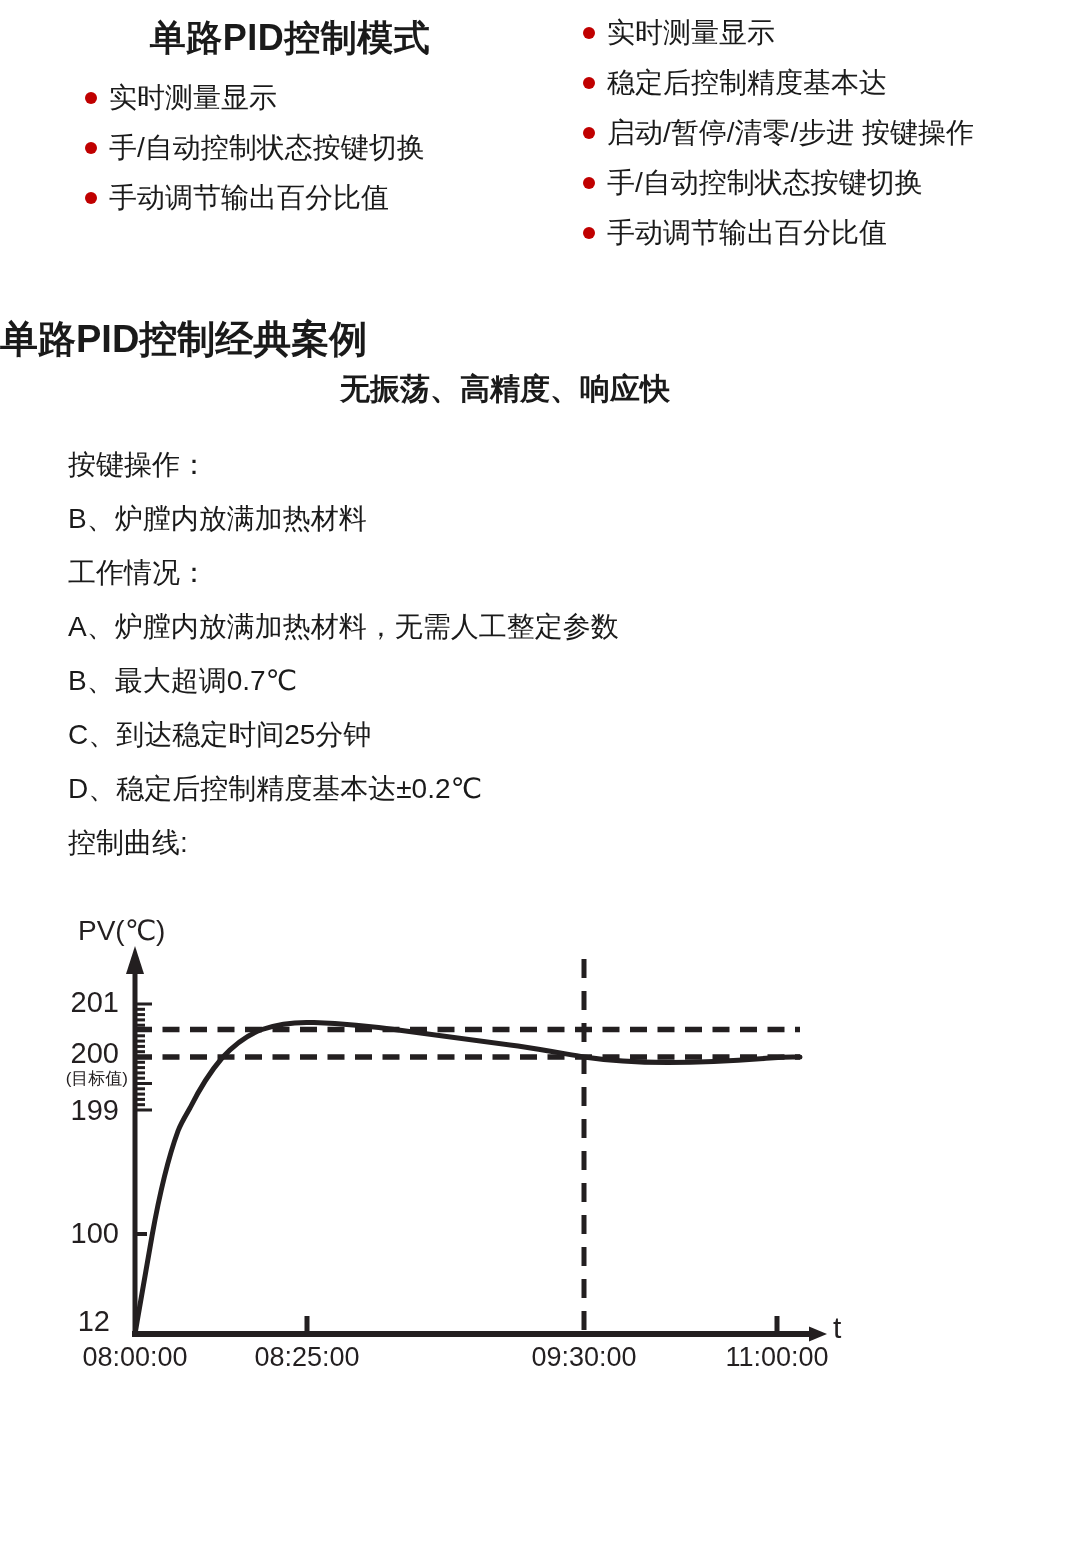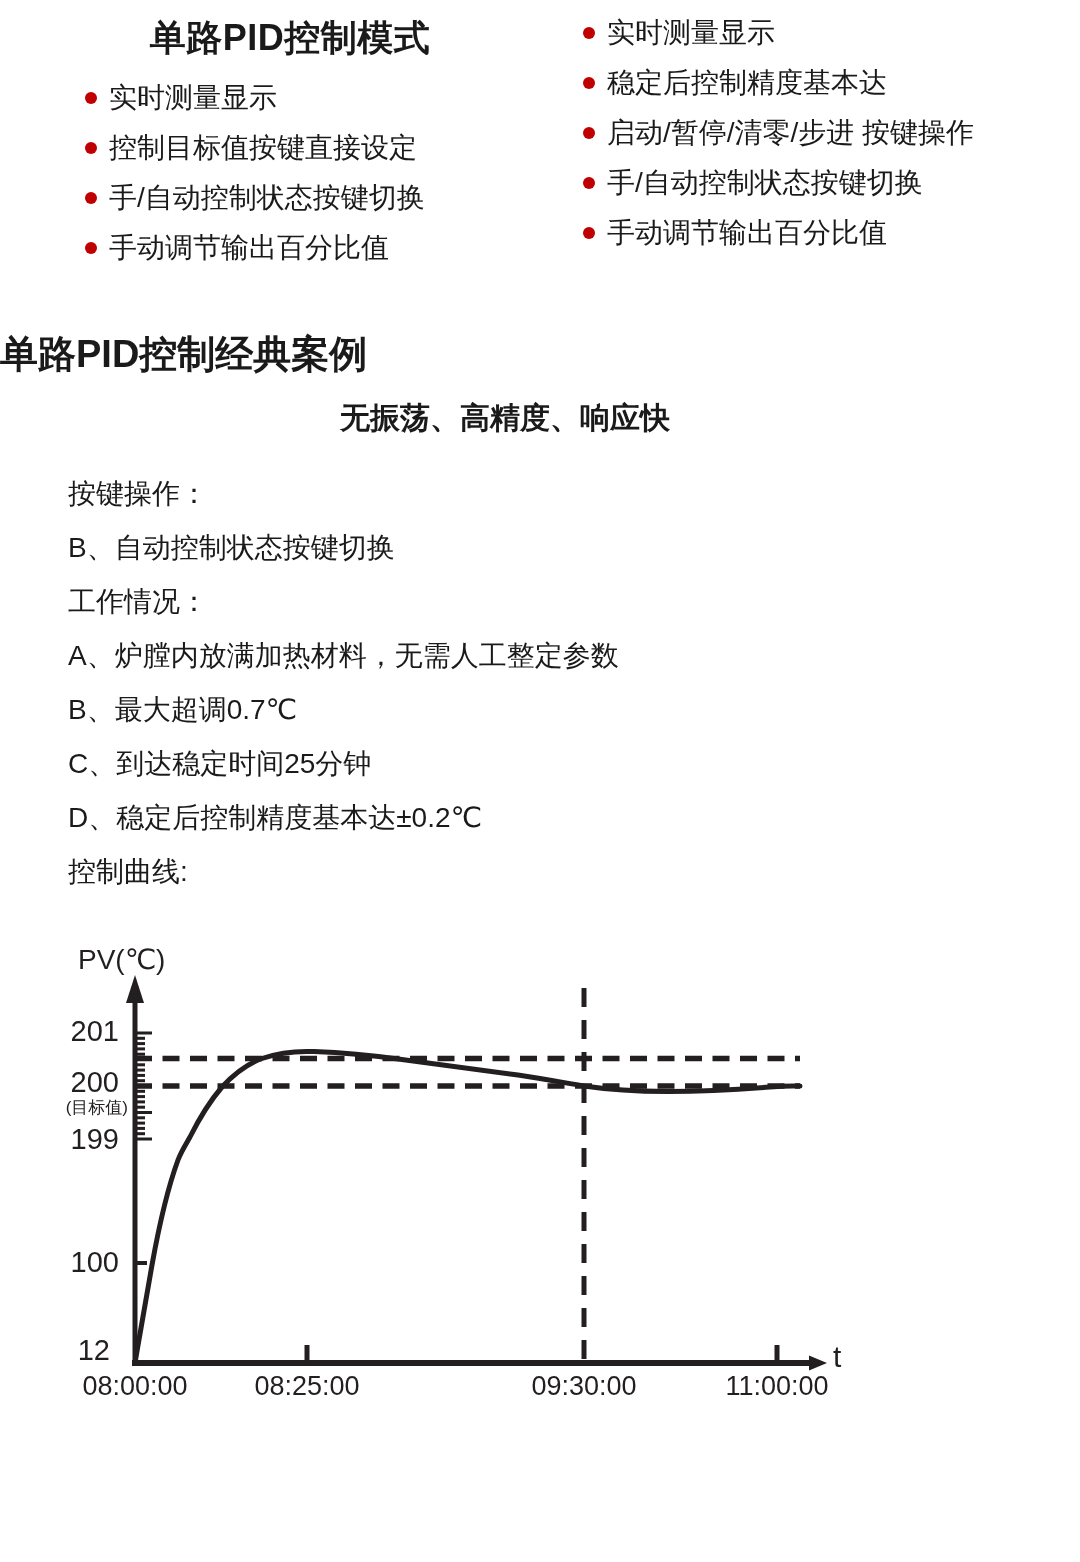--- a/index.html
+++ b/index.html
@@ -30,21 +30,21 @@
     background: #c00000; flex: 0 0 12px; margin-right: 12px;
   }
   .case-title {
     width: 1010px; text-align: left;
     font-size: 38px; font-weight: bold;
     margin-top: 56px;
   }
   .case-subtitle {
     width: 1010px; text-align: center;
     font-size: 30px; font-weight: bold;
-    margin-top: 18px;
+    margin-top: 4px;
   }
   .body-text { margin: 28px 0 0 68px; }
   .body-text p {
     height: 54px; display: flex; align-items: center;
     font-size: 28px;
   }
   .chart-wrap { margin-top: 34px; }
   svg text {
     font-family: "Liberation Sans", "DejaVu Sans", sans-serif;
     fill: #231f20;
@@ -53,24 +53,20 @@
 </head>
 <body>
 
 <div class="columns">
   <div class="col col-left">
     <div class="col-title">单路PID控制模式</div>
     <ul class="features">
       <li>
           <span class="bullet"></span>
           <span>实时测量显示</span>
-        </li>
-      <li>
-          <span class="bullet"></span>
-          <span>控制目标值按键直接设定</span>
         </li>
       <li>
           <span class="bullet"></span>
           <span>手/自动控制状态按键切换</span>
         </li>
       <li>
           <span class="bullet"></span>
           <span>手动调节输出百分比值</span>
         </li>
     </ul>
@@ -99,21 +95,21 @@
         </li>
     </ul>
   </div>
 </div>
 
 <div class="case-title">单路PID控制经典案例</div>
 <div class="case-subtitle">无振荡、高精度、响应快</div>
 
 <div class="body-text">
   <p>按键操作：</p>
-  <p>B、自动控制状态按键切换</p>
+  <p>B、炉膛内放满加热材料</p>
   <p>工作情况：</p>
   <p>A、炉膛内放满加热材料，无需人工整定参数</p>
   <p>B、最大超调0.7℃</p>
   <p>C、到达稳定时间25分钟</p>
   <p>D、稳定后控制精度基本达±0.2℃</p>
   <p>控制曲线:</p>
 </div>
 
 <div class="chart-wrap">
   <svg width="1080" height="482" viewBox="0 0 1080 482">

